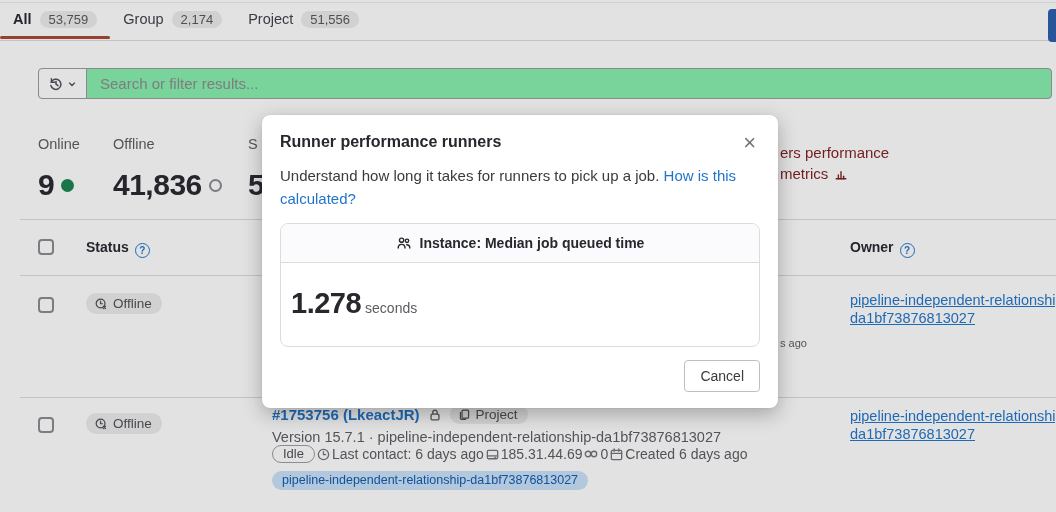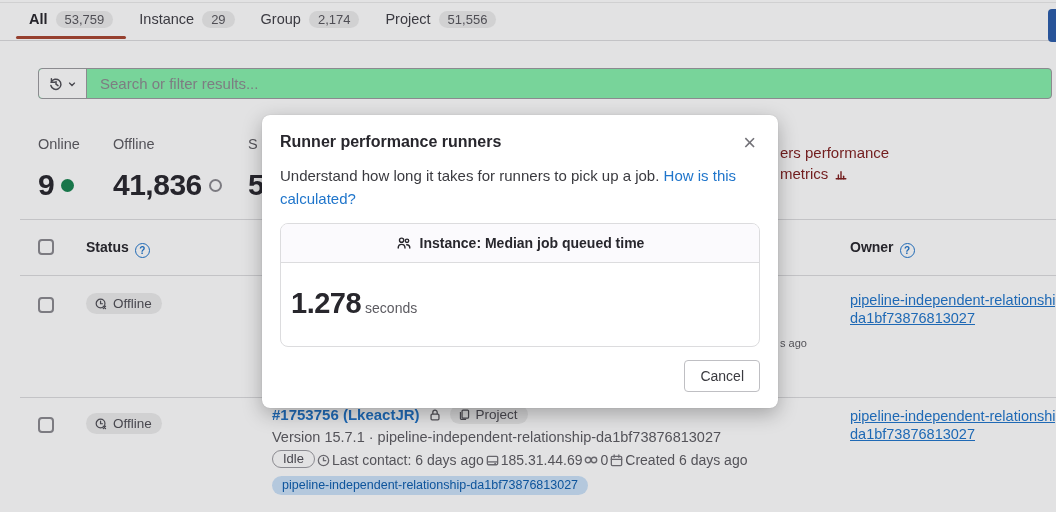--- a/index.html
+++ b/index.html
@@ -8,21 +8,21 @@
     position:relative; overflow:hidden; background:#fff;
     font-family:"Liberation Sans", sans-serif; color:var(--text-primary);
   }
   .abs { position:absolute; }
 
   
   .hairline-top { top:2px; left:0; right:0; height:1px; background:#ebebeb; }
   .tabs-border { top:40px; left:0; right:0; height:1px; background:var(--border); }
   .tabs { top:2px; left:20px; height:38px; display:flex; align-items:stretch; }
   .tab { position:relative; display:flex; align-items:center; gap:8px; padding:0 13px; font-size:14.5px; color:#3f3e45; cursor:pointer; }
-  .tab--active { font-weight:bold; color:var(--text-primary);margin-left:16px; }
+  .tab--active { font-weight:bold; color:var(--text-primary); }
   .tab--active::after { content:""; position:absolute; left:0; right:0; bottom:-1px; height:3px; border-radius:2px; background:var(--accent-underline); }
   .count-pill { background:var(--badge-bg); color:#57565c; font-size:13px; font-weight:normal; padding:1px 9px; border-radius:10px; }
   .new-runner-btn { left:1048px; top:9px; width:40px; height:33px; border:0; border-radius:4px; background:var(--primary-button); }
 
   .search { left:38px; top:68px; width:1014px; height:31px; display:flex; align-items:stretch; border:1px solid var(--control-border); border-radius:4px; background:#86efac; }
   .search-prefix { width:48px; display:flex; align-items:center; justify-content:center; gap:3px; border-right:1px solid var(--control-border); background:#fff; border-radius:4px 0 0 4px; color:#4f4e55; cursor:pointer; border:0; border-right:1px solid var(--control-border); }
   .search-input { flex:1; border:0; outline:none; padding:0 13px; font-size:15px; font-family:"Liberation Sans",sans-serif; color:#3f3e45; background:transparent; }
   .search-input::placeholder { color:#8c8b90; }
 
   
@@ -39,21 +39,21 @@
   .col-header { position:absolute; font-size:14px; font-weight:bold; color:var(--text-primary); }
   .badge { display:inline-flex; align-items:center; gap:5px; background:var(--badge-bg); color:#4f4e55; font-size:13.5px; padding:3px 10px 3px 8px; border-radius:12px; }
   .pill-outline { display:inline-block; border:1px solid #9c9ba1; color:#4f4e55; font-size:13px; padding:0 10px 1px; border-radius:10px; }
   .tag-pill { display:inline-block; background:var(--tag-bg); color:var(--tag-text); font-size:12.5px; padding:2px 10px 3px; border-radius:10px; cursor:pointer; }
   .owner-col { position:absolute; left:850px; width:230px; font-size:14.5px; line-height:1.25; }
   .owner-col a { color:var(--link); text-decoration:underline; cursor:pointer; }
   .summary-col { position:absolute; left:272px; top:405px; width:565px; }
   .summary-title-row { display:flex; align-items:center; gap:8px; }
   .runner-title { font-size:15px; font-weight:bold; color:var(--link); text-decoration:none; cursor:pointer; }
   .version-line { margin-top:5px; font-size:14.5px; color:var(--text-secondary); }
-  .meta-line { margin-top:5px; display:flex; align-items:flex-end; gap:1px; font-size:14px; color:var(--text-secondary); }
+  .meta-line { display:flex; align-items:center; gap:1px; font-size:14px; color:var(--text-secondary); }
   .meta-line svg { color:var(--text-muted); flex:none; }
   .tag-line { margin-top:7px; }
   .frag { position:absolute; font-size:11px; color:var(--text-secondary); white-space:nowrap; }
   .frag-dark { color:#7f1d1d; font-size:15px; }
 
   
   .backdrop { inset:0; background:var(--backdrop); z-index:10; }
   .modal { left:262px; top:115px; width:516px; background:#fff; border-radius:8px; z-index:20; box-shadow:0 6px 20px rgba(0,0,0,0.28), 0 0 1px rgba(0,0,0,0.2); padding:15px 18px 16px; }
   .modal-header { display:flex; align-items:flex-start; justify-content:space-between; }
   .modal-title { font-size:16px; font-weight:bold; color:var(--text-primary); padding-top:3px; }
@@ -74,24 +74,20 @@
 <body>
 
 <div class="abs hairline-top"></div>
 
 <nav class="tabs">
   <div class="tab tab--active">
     <span>All</span>
     <span class="count-pill">53,759</span>
   </div>
   <div class="tab">
-    <span>Instance</span>
-    <span class="count-pill">29</span>
-  </div>
-  <div class="tab">
     <span>Group</span>
     <span class="count-pill">2,174</span>
   </div>
   <div class="tab">
     <span>Project</span>
     <span class="count-pill">51,556</span>
   </div>
 </nav>
 <div class="abs tabs-border"></div>
 <button class="abs new-runner-btn"></button>

